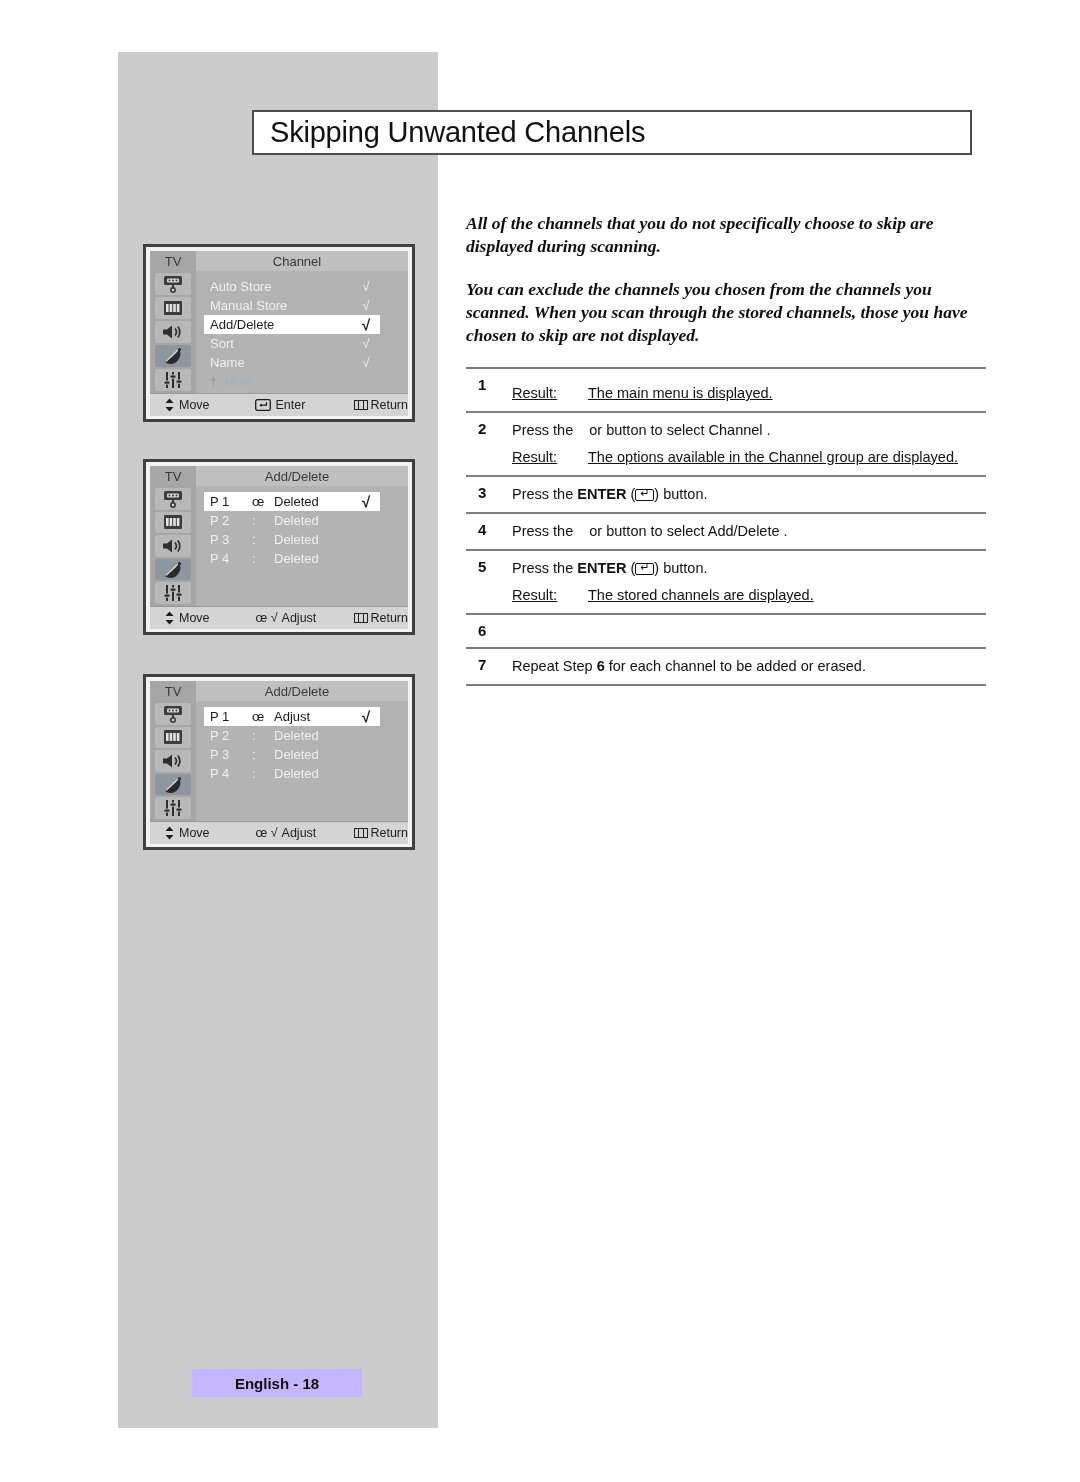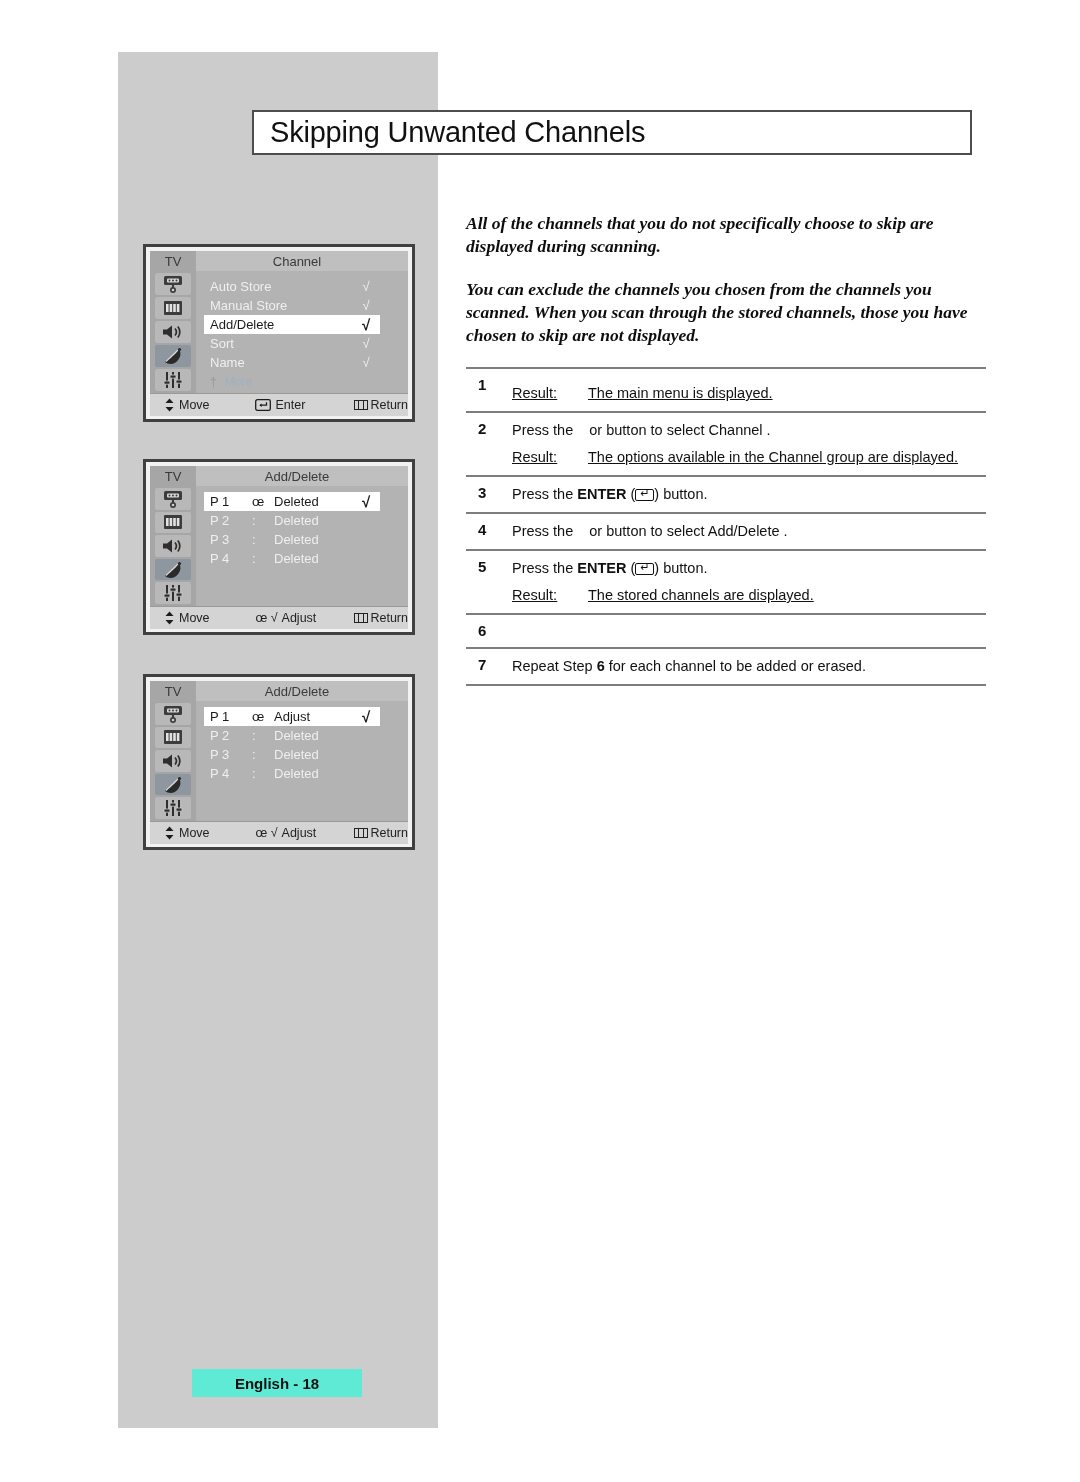--- a/index.html
+++ b/index.html
@@ -275,21 +275,21 @@
         transparent 9.1px);
   }
 
   
   .footer-box {
     position: absolute;
     left: 192px;
     top: 1369px;
     width: 170px;
     height: 28px;
-    background: #5eead4;
+    background: #c4b5fd;
     display: flex;
     align-items: center;
     justify-content: center;
     font-size: 15px;
     font-weight: bold;
     color: #111111;
   }
 </style>
 </head>
 <body>

